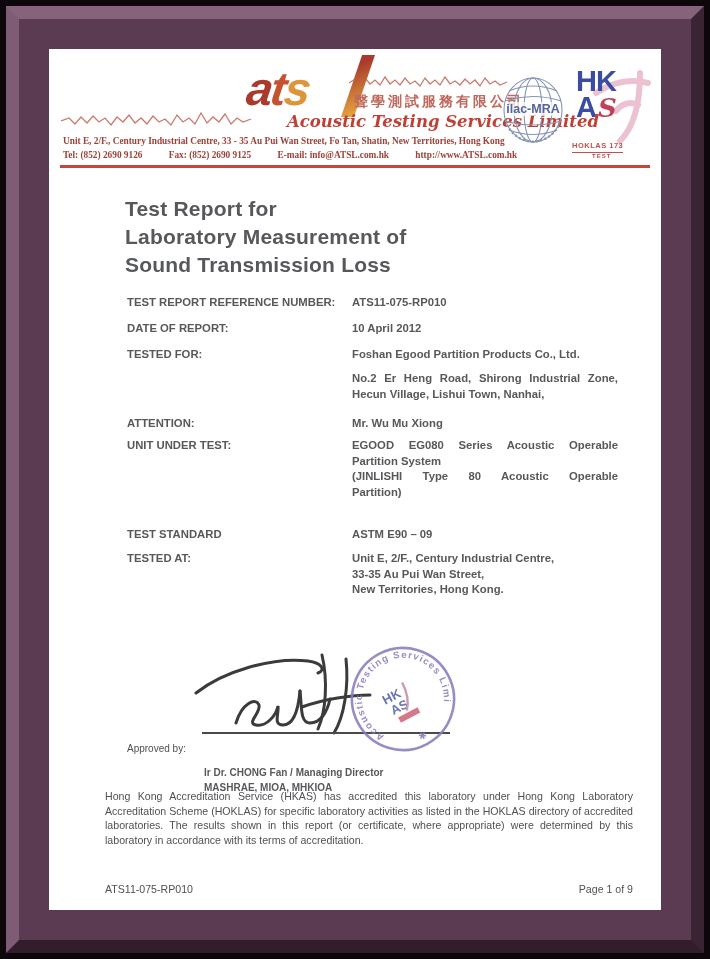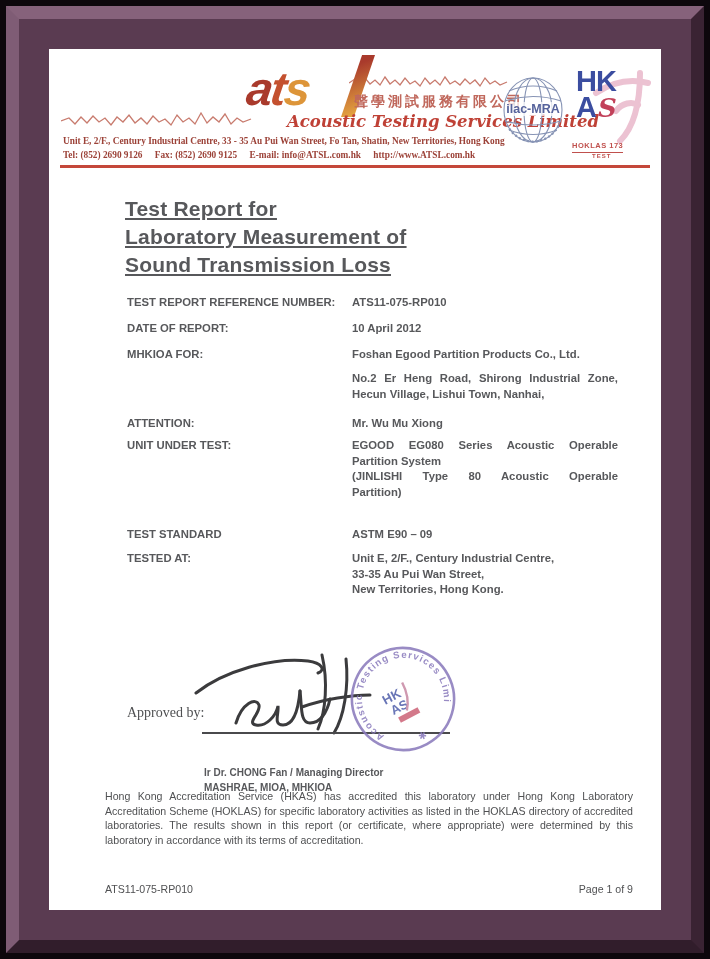--- a/index.html
+++ b/index.html
@@ -27,21 +27,21 @@
                 clip-path:polygon(62% 0,100% 0,38% 100%,0 100%); }
   .cn-name { position:absolute; left:305px; top:44px; font-size:14px; font-weight:bold;
              color:#c0685c; letter-spacing:3px; white-space:nowrap; }
   .en-script { position:absolute; left:238px; top:63px; font-family:"DejaVu Serif",serif;
                font-style:italic; font-weight:bold; font-size:16.5px; color:#bf4136; white-space:nowrap; }
   .wave { position:absolute; stroke:#c87b6e; fill:none; stroke-width:1.3; }
   .addr { position:absolute; left:14px; width:452px; font-family:"Liberation Serif",serif;
           font-weight:bold; font-size:9.3px; color:#9c4238; white-space:nowrap; }
   .addr1 { top:87px; }
   .addr2 { top:101px; }
-  .addr2 span { margin-right:10px; }
+  .addr2 span { margin-right:24px; }
   .red-rule { position:absolute; left:11px; top:116px; width:590px; height:3px; background:#c4473a; }
 
   
   .globe { position:absolute; left:452px; top:26px; width:64px; height:70px; }
   .globe svg { position:absolute; inset:0; }
   .globe .ilac-label { position:absolute; left:50%; top:34px; transform:translate(-50%,-50%);
           font-size:12.5px; font-weight:bold; color:#56639c; background:rgba(255,255,255,.72);
           padding:0 1px; letter-spacing:0; white-space:nowrap; }
 
   
@@ -54,29 +54,29 @@
   .hkas .s { font-family:"DejaVu Serif",serif; font-style:italic; font-size:26px;
              font-weight:bold; color:#c2415a; margin-left:2px; }
   .hkas .hoklas { position:absolute; left:2px; top:74px; font-size:7.5px; font-weight:bold;
                   color:#c0504d; letter-spacing:.5px; border-bottom:1.5px solid #c0504d;
                   padding-bottom:2px; white-space:nowrap; }
   .hkas .test { position:absolute; left:22px; top:86px; font-size:6px; font-weight:bold;
                 color:#c0504d; letter-spacing:1px; }
 
   
   .title { position:absolute; left:76px; top:146px; font-size:21px; font-weight:bold;
-           color:#57585b; line-height:28px; letter-spacing:.2px;text-decoration:underline; }
+           color:#57585b; line-height:28px; letter-spacing:.2px; }
   .row { position:absolute; left:78px; font-size:11.3px; font-weight:bold; line-height:15.5px;
          color:#57585b; }
   .row .label { position:absolute; left:0; top:0; white-space:nowrap; }
   .row .value { position:absolute; left:225px; top:0; width:266px; }
   .jline { text-align:justify; text-align-last:justify; }
 
   
-  .approved { position:absolute; left:78px; top:656px; font-size:14px; color:#4f5052;font-family:Liberation Serif, serif; }
+  .approved { position:absolute; left:78px; top:694px; font-size:10px; color:#4f5052; }
   .sig-svg { position:absolute; left:135px; top:596px; }
   .sig-line { position:absolute; left:153px; top:683px; width:248px; height:2px; background:#4a4a4c; }
   .sig-name { position:absolute; left:155px; top:716px; font-size:10px; font-weight:bold;
               color:#57585b; line-height:15px; }
   .stamp { position:absolute; left:295px; top:591px; width:118px; height:118px;
            transform:rotate(-28deg); opacity:.88; }
 
   
   .foot-para { position:absolute; left:56px; top:740px; width:528px; font-size:10.6px;
                color:#4f5052; line-height:14.6px; text-align:justify; }
@@ -156,21 +156,21 @@
       <span class="label">TEST REPORT REFERENCE NUMBER:</span>
       <div class="value">ATS11-075-RP010</div>
     </div>
 
     <div class="row" style="top:272px;">
       <span class="label">DATE OF REPORT:</span>
       <div class="value">10 April 2012</div>
     </div>
 
     <div class="row" style="top:298px;">
-      <span class="label">MHKIOA FOR:</span>
+      <span class="label">TESTED FOR:</span>
       <div class="value">Foshan Egood Partition Products Co., Ltd.</div>
     </div>
 
     <div class="row" style="top:322px;">
       <div class="value">
         <div class="jline">No.2 Er Heng Road, Shirong Industrial Zone,</div>
         <div>Hecun Village, Lishui Town, Nanhai,</div>
       </div>
     </div>
 

